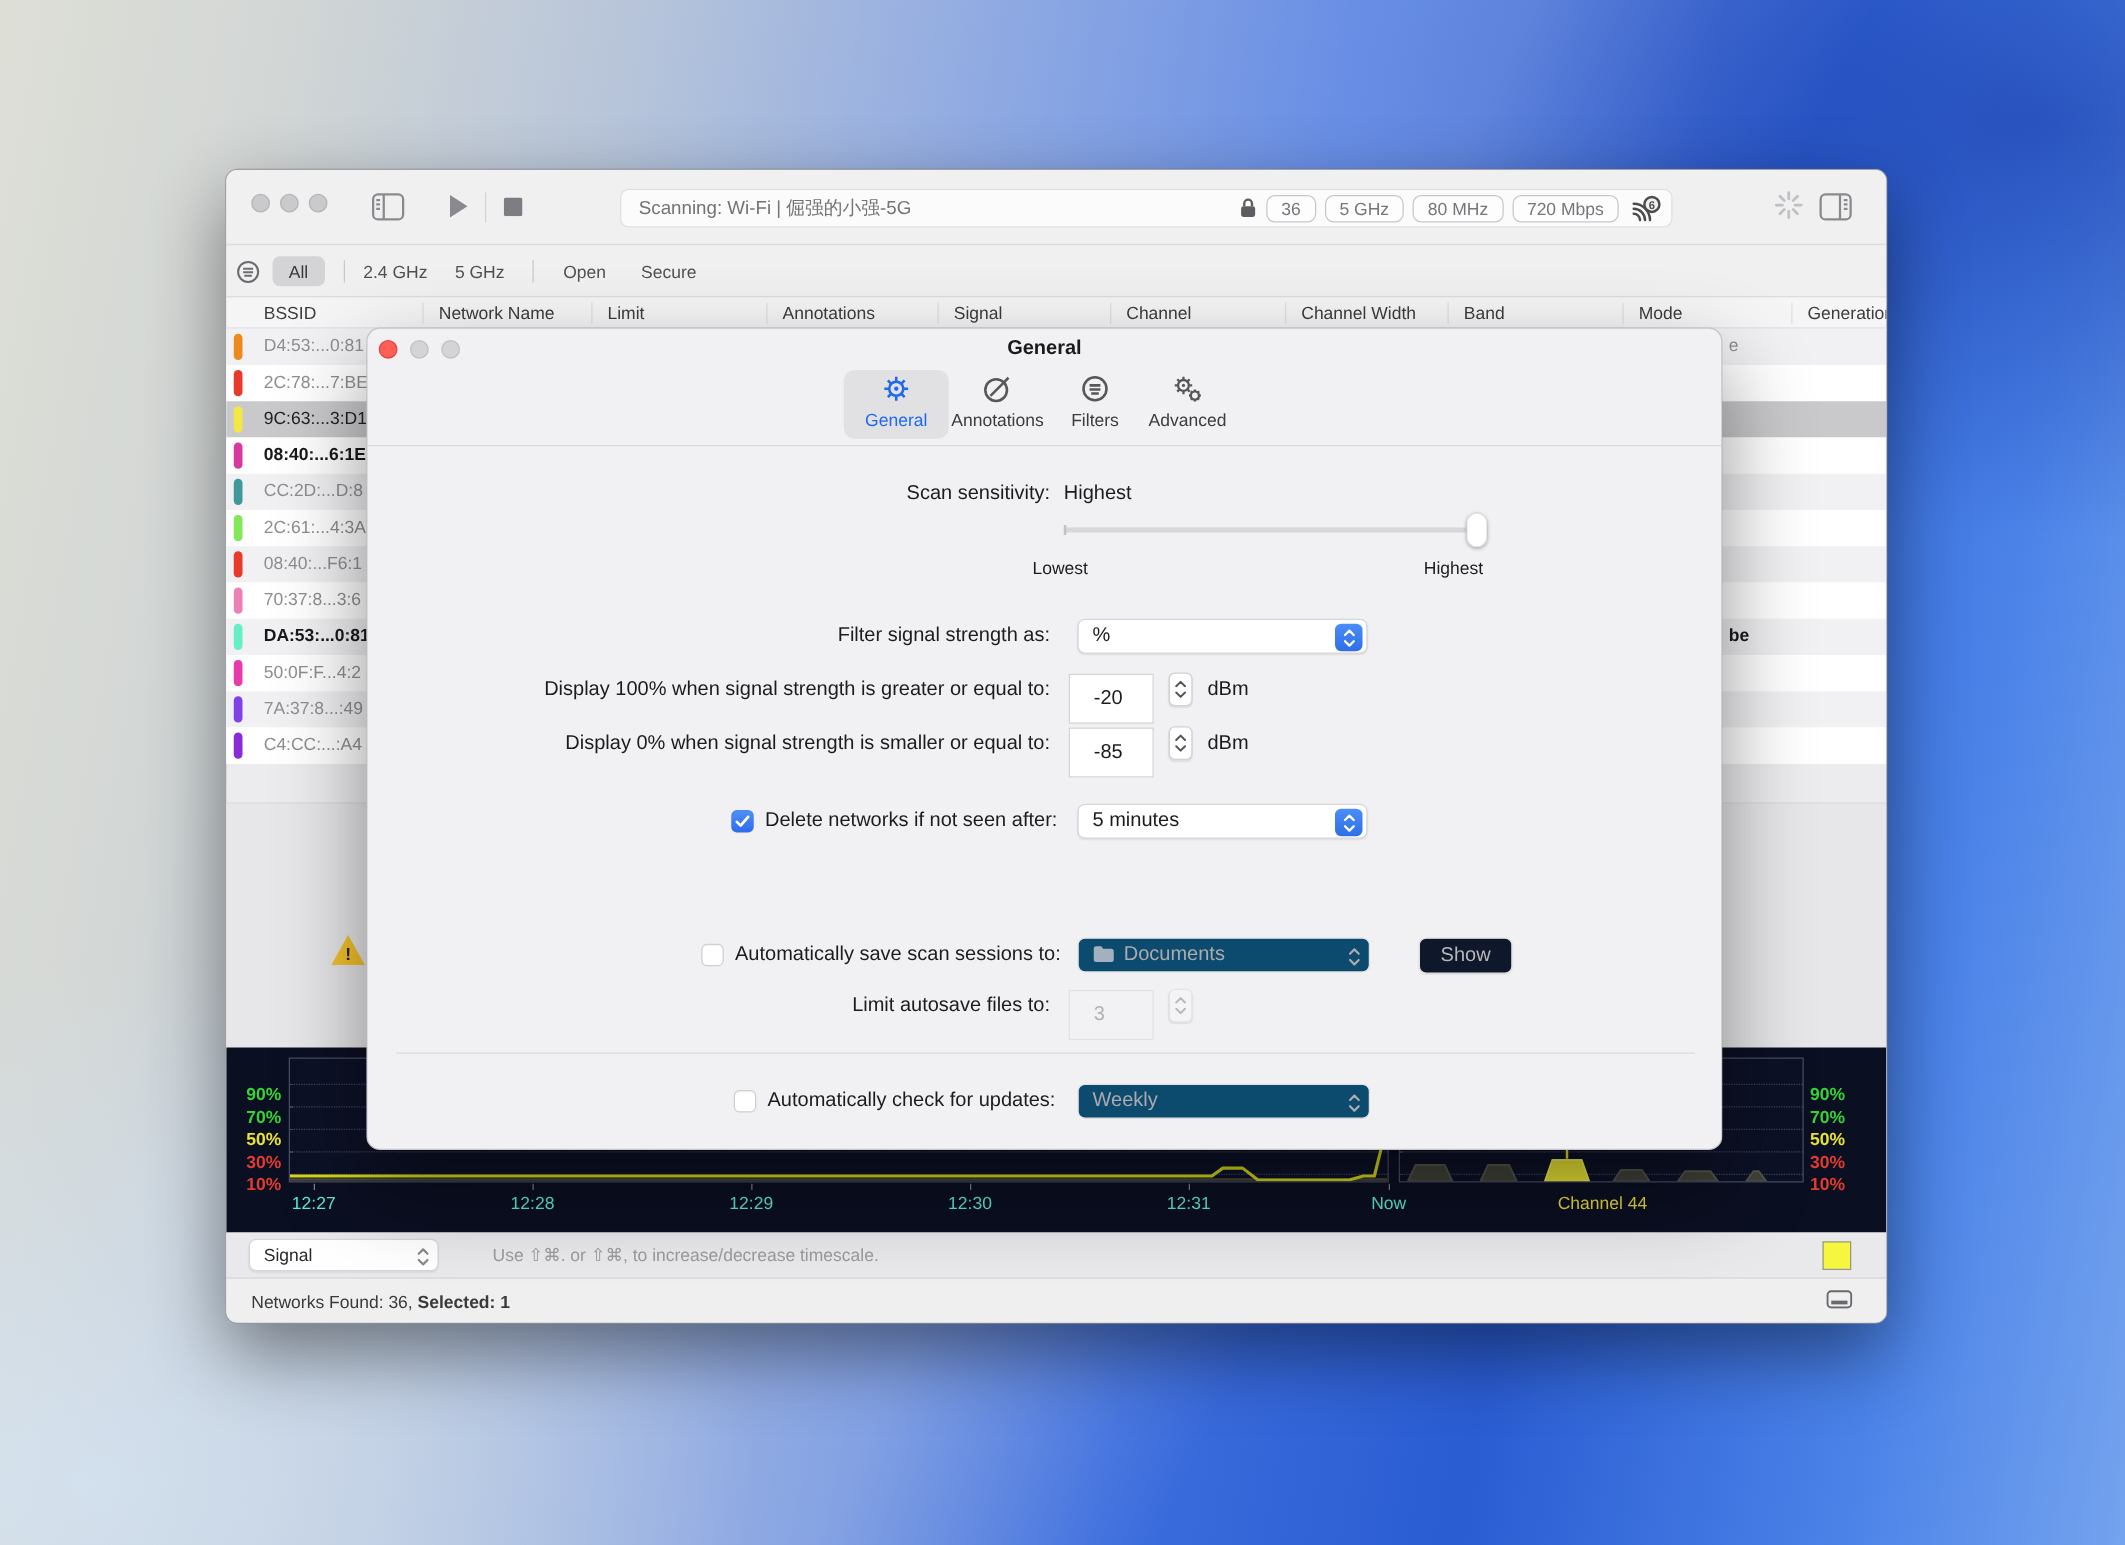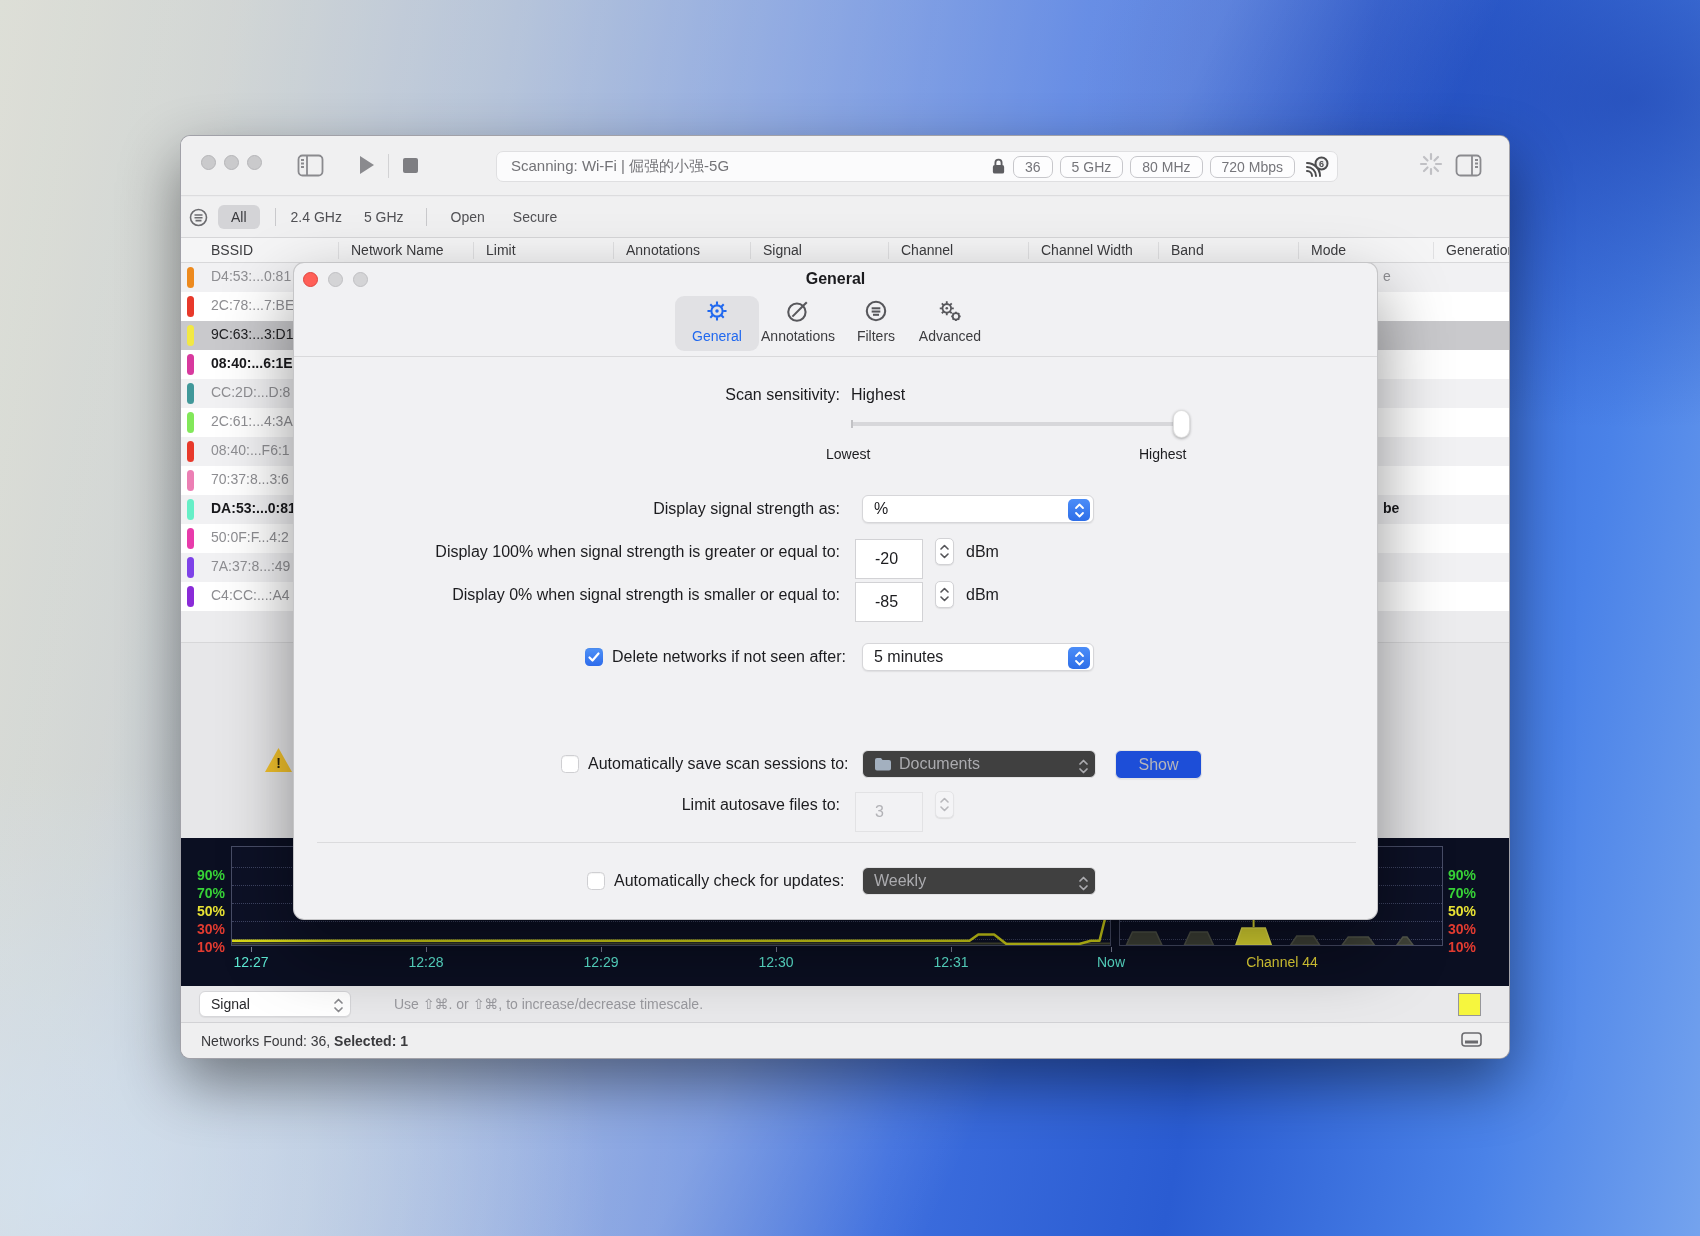--- a/index.html
+++ b/index.html
@@ -85,32 +85,32 @@
 
   .rlabel { position:absolute; right:537px; text-align:right; font-size:16px; color:#1c1c1f; white-space:nowrap; }
   .dval { position:absolute; font-size:16px; color:#1c1c1f; white-space:nowrap; }
   .slider-track { position:absolute; left:557px; top:159px; width:335px; height:4px; background:#d7d7da; border-radius:2px; }
   .slider-tick { position:absolute; left:0; top:-2px; width:2px; height:8px; background:#c2c2c5; }
   .slider-knob { position:absolute; right:-4px; top:-12px; width:17px; height:28px; background:#ffffff; border-radius:8.5px; border:1px solid rgba(0,0,0,.12); box-shadow:0 1px 3px rgba(0,0,0,.3); }
 
   .select { position:absolute; left:568px; width:232px; height:28px; background:#ffffff; border:1px solid #d6d6d9; border-radius:6px; box-shadow:0 1px 1.5px rgba(0,0,0,.08); font-size:16px; color:#1c1c1f; line-height:26px; padding-left:11px; }
   .select .bluestep { position:absolute; right:3px; top:3px; width:22px; height:22px; border-radius:5px;
     background:linear-gradient(#4b8df8,#2e6ee8); display:flex; align-items:center; justify-content:center; }
-  .select.dis { background:#404040; border-color:#e2e2e4; color:#ababaf; box-shadow:none; }
+  .select.dis { background:#0c4a6e; border-color:#e2e2e4; color:#ababaf; box-shadow:none; }
   .graystep { position:absolute; right:6px; top:5px; }
 
   .nfield { position:absolute; left:561px; width:68px; height:40px; background:#ffffff; border:1px solid #d2d2d5; font-size:16px; color:#1c1c1f; padding-left:19px; font-family:inherit; outline:none; }
   .nfield.dis { background:#f2f2f4; border-color:#e2e2e4; color:#b2b2b6; }
   .stepper { position:absolute; left:641px; width:19px; height:27px; background:#ffffff; border:1px solid #d2d2d5; border-radius:5px; box-shadow:0 1px 1px rgba(0,0,0,.08); display:flex; flex-direction:column; align-items:center; justify-content:center; gap:3px; }
   .stepper.dis { background:#f4f4f6; border-color:#e4e4e6; }
   .unit { position:absolute; left:672px; font-size:16px; color:#1c1c1f; }
   .cb { position:absolute; width:18px; height:18px; border-radius:4.5px; background:#ffffff; border:1px solid #cfcfd2; box-shadow:inset 0 1px 1px rgba(0,0,0,.05); }
   .cb.on { background:linear-gradient(#4f92f7,#2d6beb); border:none; }
   .cblabel { position:absolute; font-size:16px; color:#1c1c1f; white-space:nowrap; }
-  .showbtn { position:absolute; left:821px; width:87px; height:29px; background:#1d4ed8; border:1px solid #e3e3e5; border-radius:6px; box-shadow:0 1px 1px rgba(0,0,0,.05); font-size:16px; color:#b6b6ba; text-align:center; line-height:27px; }
+  .showbtn { position:absolute; left:841px; width:75px; height:29px; background:#0f172a; border:1px solid #e3e3e5; border-radius:6px; box-shadow:0 1px 1px rgba(0,0,0,.05); font-size:16px; color:#b6b6ba; text-align:center; line-height:27px; }
   .dsep2 { position:absolute; left:23px; top:579px; width:1039px; height:1px; background:#dbdbdd; }
 
   .chev { display:block; }
 </style>
 </head>
 <body>
 
 <div class="window">
 
   <div class="toolbar">
@@ -416,21 +416,21 @@
 
   <div class="rlabel" style="top:123px">Scan sensitivity:</div>
   <div class="dval" style="left:557px;top:123px">Highest</div>
   <div class="slider-track">
     <div class="slider-tick"></div>
     <div class="slider-knob"></div>
   </div>
   <div class="dval" style="left:532px;top:183px;font-size:14px">Lowest</div>
   <div class="dval" style="left:845px;top:183px;font-size:14px">Highest</div>
 
-  <div class="rlabel" style="top:237px">Display signal strength as:</div>
+  <div class="rlabel" style="top:237px">Filter signal strength as:</div>
   <div class="select" style="top:232px">
     <span>%</span>
     <span class="bluestep">
       <svg width="11" height="17" viewBox="0 0 11 17" fill="none" stroke="#ffffff" stroke-width="1.8" stroke-linecap="round" stroke-linejoin="round">
           <path d="M2 6l3.5-3.5L9 6"></path>
           <path d="M2 11l3.5 3.5L9 11"></path>
         </svg>
     </span>
   </div>
 

